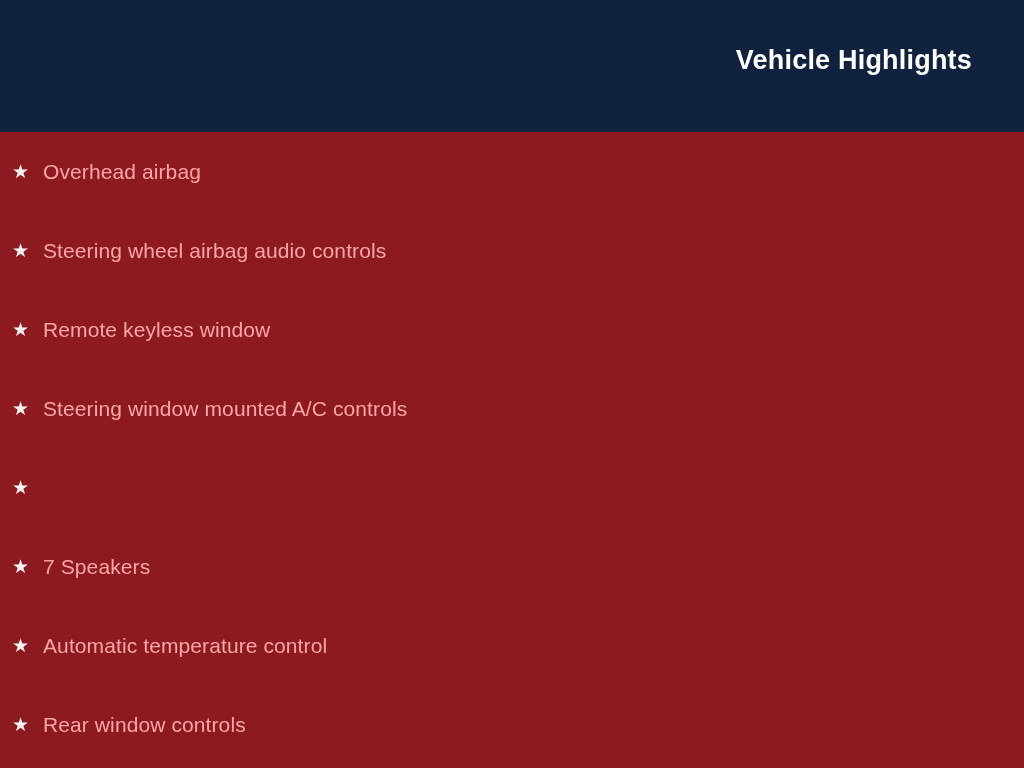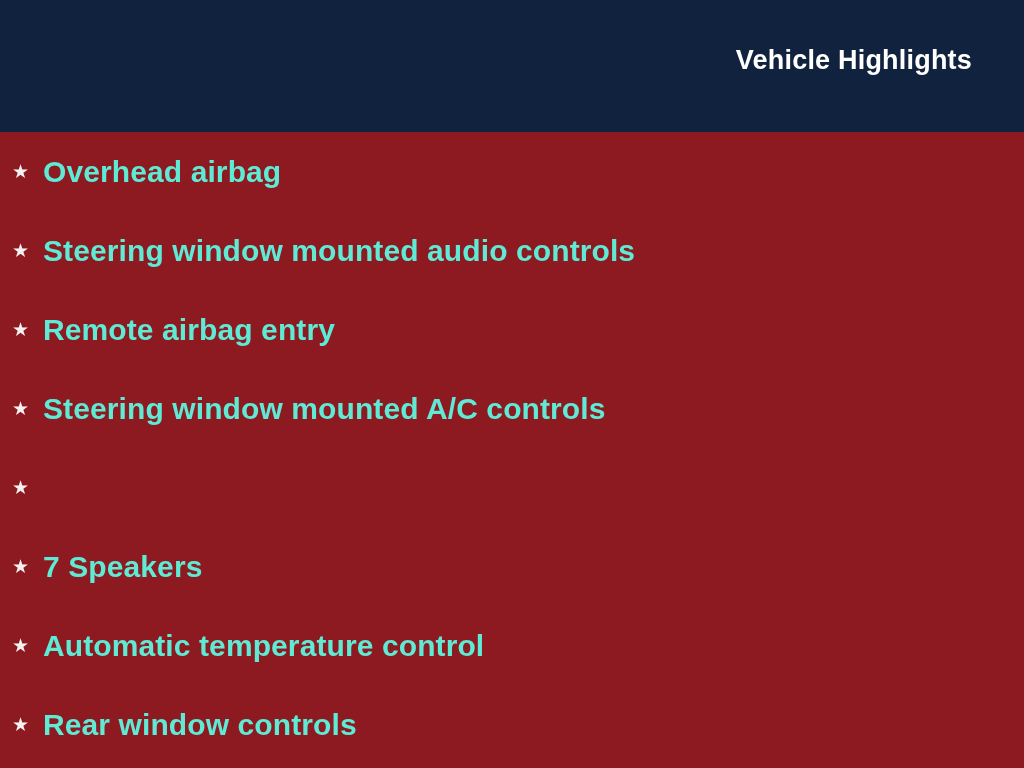--- a/index.html
+++ b/index.html
@@ -74,23 +74,23 @@
     top: 0;
     height: 79px;
     line-height: 79px;
     font-size: 19px;
     color: #f4f1f1;
     font-family: "DejaVu Sans", sans-serif;
     display: inline-block;
   }
   .item-label {
     font-family: "Liberation Sans", sans-serif;
-    font-size: 30px;
-    font-weight: 700;
-    color: #5eead4;
+    font-size: 21px;
+    font-weight: 400;
+    color: #fca5a5;
     letter-spacing: 0.1px;
     display: inline-block;
     vertical-align: baseline;
   }
 </style>
 </head>
 <body>
 
 <div class="slide">
 
@@ -101,26 +101,26 @@
   <div class="slide-body">
     <ul class="highlight-list">
 
       <li class="highlight-item">
         <span class="bullet-star">★</span>
         <span class="item-label">Overhead airbag</span>
       </li>
 
       <li class="highlight-item">
         <span class="bullet-star">★</span>
-        <span class="item-label">Steering window mounted audio controls</span>
+        <span class="item-label">Steering wheel airbag audio controls</span>
       </li>
 
       <li class="highlight-item">
         <span class="bullet-star">★</span>
-        <span class="item-label">Remote airbag entry</span>
+        <span class="item-label">Remote keyless window</span>
       </li>
 
       <li class="highlight-item">
         <span class="bullet-star">★</span>
         <span class="item-label">Steering window mounted A/C controls</span>
       </li>
 
       <li class="highlight-item">
         <span class="bullet-star">★</span>
       </li>

